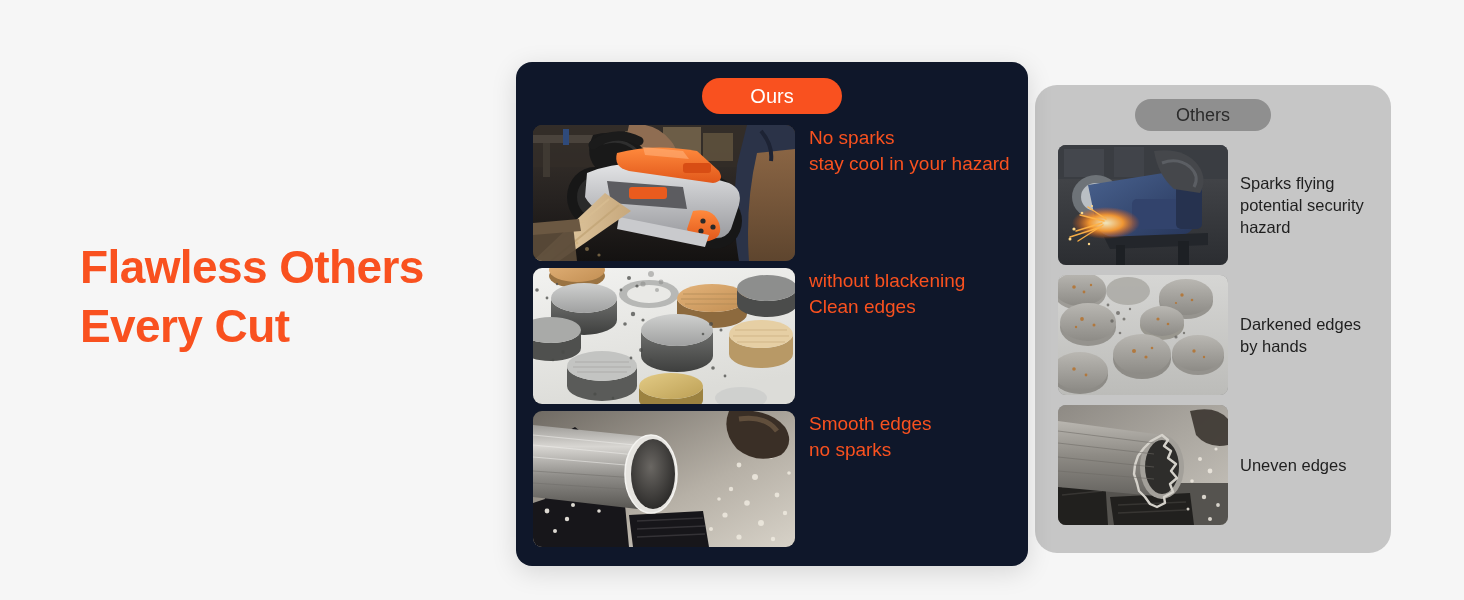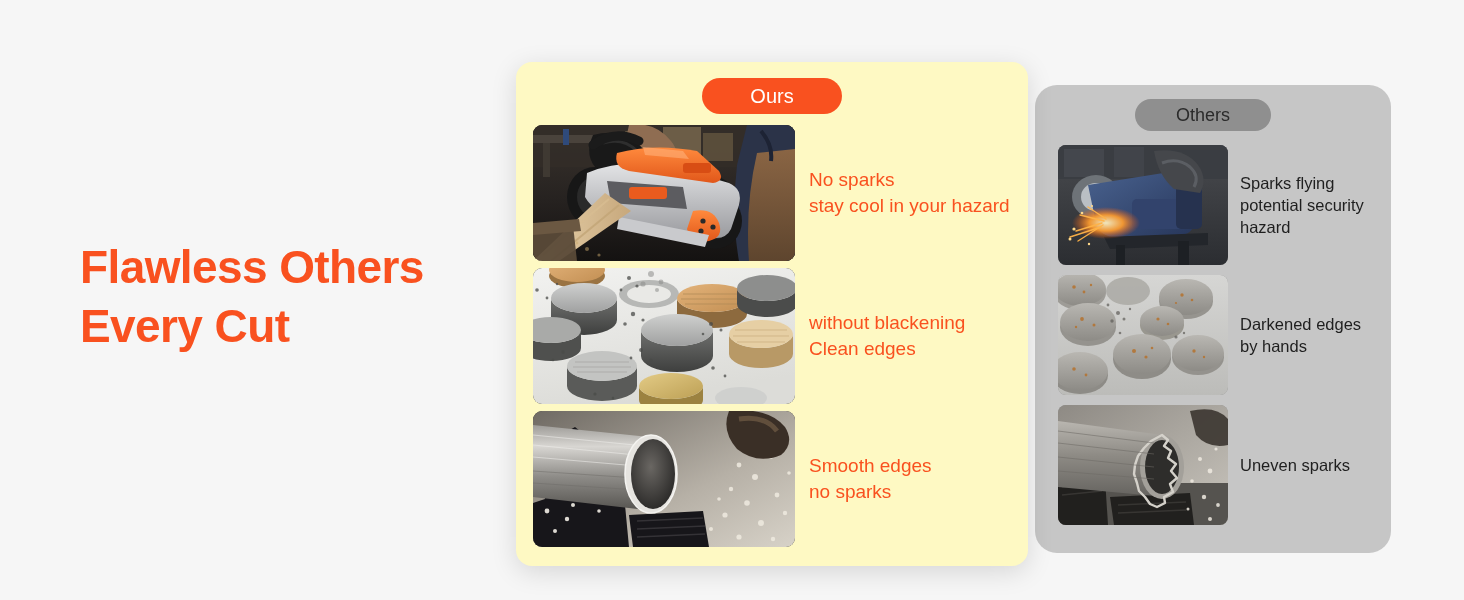--- a/index.html
+++ b/index.html
@@ -94,21 +94,21 @@
   }
   .others-caption span { display: block; white-space: nowrap; }
 
   
   .ours-card {
     position: absolute;
     left: 516px;
     top: 62px;
     width: 512px;
     height: 504px;
-    background: #fef9c3;
+    background: #0f172a;
     border-radius: 16px;
     box-shadow: 0 6px 26px rgba(0,0,0,0.13);
     z-index: 2;
   }
 
   .badge-ours {
     position: absolute;
     left: 186px;
     top: 16px;
     width: 140px;
@@ -123,21 +123,20 @@
   }
 
   .ours-rows {
     position: absolute;
     left: 17px;
     top: 63px;
     right: 14px;
   }
   .ours-row {
     display: flex;
-    align-items: center;
     gap: 14px;
     margin-bottom: 7px;
   }
   .ours-row:last-child { margin-bottom: 0; }
 
   .ours-thumb {
     width: 262px;
     height: 136px;
     border-radius: 9px;
     overflow: hidden;
@@ -361,21 +360,21 @@
                   <circle cx="146" cy="92" r="2.2"></circle>
                   <circle cx="160" cy="100" r="1.9"></circle>
                 <circle cx="130" cy="104" r="1.5"></circle>
                   <circle cx="152" cy="114" r="2"></circle>
               </g>
               <path d="M132 6 Q158 0 170 14 L170 40 Q150 44 138 30 Z" fill="#3b3530" opacity="0.9"></path>
             </svg>
           </div>
         </div>
         <div class="others-caption">
-          <span>Uneven sparks</span>
+          <span>Uneven edges</span>
         </div>
       </div>
 
     </div>
   </div>
 
   <div class="ours-card">
 
     <div class="badge-ours">
       <span>Ours</span>

